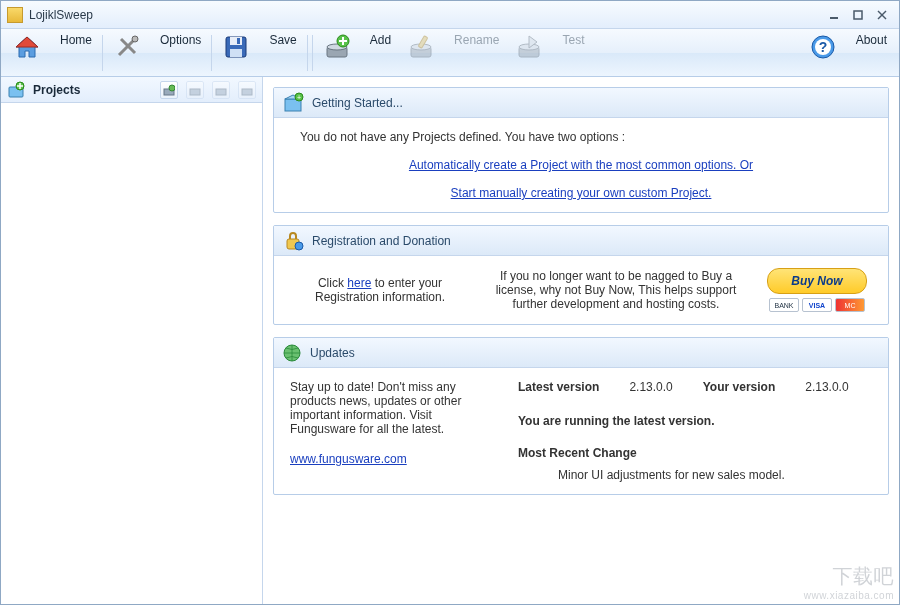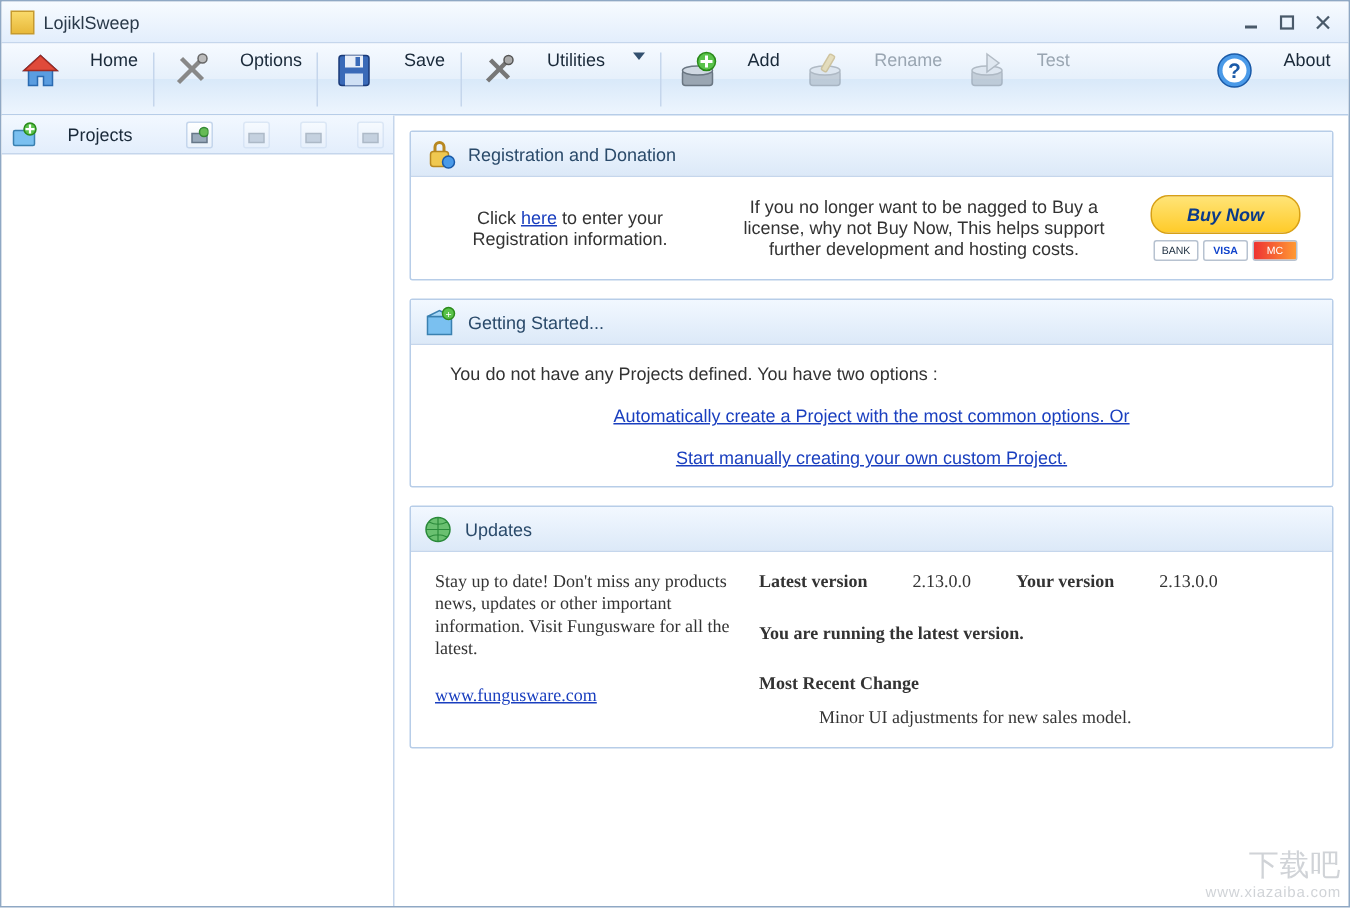--- a/index.html
+++ b/index.html
@@ -73,21 +73,22 @@
     background: #fff;
     border-right: 1px solid #c5d6ec;
     display: flex; flex-direction: column;
   }
   .side-header {
     height: 26px;
     background: linear-gradient(#f2f8ff, #e3eefc);
     border-bottom: 1px solid #c5d6ec;
     display: flex; align-items: center;
     padding: 0 6px;
-    gap: 20px;
+    gap: 8px;
+    font-weight: bold;
   }
   .side-header .lbl { flex: 1; color: #1a2a3a; }
   .mini-btn {
     width: 18px; height: 18px;
     border: 1px solid #c5d6ec;
     background: linear-gradient(#fff,#eaf2fb);
     border-radius: 2px;
     display: flex; align-items: center; justify-content: center;
   }
   .mini-btn.dis { opacity: .45; }
@@ -134,21 +135,21 @@
     display:flex; align-items:center; justify-content:center;
   }
   .paylogos { display:flex; gap:3px; }
   .plogo {
     width: 30px; height: 14px;
     border: 1px solid #b7c2d0; border-radius: 2px;
     font-size: 7px; display:flex; align-items:center; justify-content:center;
     color:#234; background:#fff;
   }
   
-  .upd-row { display: flex; gap: 16px; font-family: Liberation Serif, serif; }
+  .upd-row { display: flex; gap: 28px; }
   .upd-left { width: 200px; }
   .upd-right { flex: 1; }
   .bold { font-weight: bold; }
   .ver-grid { display:flex; gap: 30px; margin-bottom: 20px; }
   .watermark {
     position: fixed;
     right: 6px; bottom: 4px;
     font-size: 10px; color: rgba(120,130,140,.35);
     letter-spacing: .5px;
     pointer-events: none;
@@ -208,35 +209,20 @@
       <svg width="28" height="28">
           <rect x="4" y="4" width="20" height="20" rx="2" fill="#3a6ab8" stroke="#1a3a78"></rect>
           <rect x="8" y="4" width="12" height="8" fill="#e8eef8"></rect>
           <rect x="8" y="16" width="12" height="8" fill="#cfe0f5"></rect>
           <rect x="15" y="5" width="3" height="6" fill="#3a6ab8"></rect>
         </svg>
     </span>
     <span>Save</span>
   </div>
   <div class="tb-sep"></div>
-  <div class="tb-btn">
-    <span class="tb-icon">
-      <svg width="28" height="28">
-          <g stroke="#777" stroke-width="3" fill="#bbb">
-            <line x1="7" y1="21" x2="19" y2="9"></line>
-            <line x1="9" y1="7" x2="21" y2="19"></line>
-          </g>
-          <circle cx="21" cy="7" r="3" fill="#aaa" stroke="#555"></circle>
-        </svg>
-    </span>
-    <span>Utilities</span>
-    <svg width="8" height="8">
-        <polygon points="0,2 8,2 4,7" fill="#33506f"></polygon>
-      </svg>
-  </div>
   <div class="tb-sep"></div>
   <div class="tb-btn">
     <span class="tb-icon">
       <svg width="28" height="28">
           <rect x="4" y="14" width="20" height="10" rx="2" fill="#9aa6b2" stroke="#6a7682"></rect>
           <ellipse cx="14" cy="14" rx="10" ry="3" fill="#cfd8e2" stroke="#6a7682"></ellipse>
           <circle cx="20" cy="8" r="6" fill="#59c24a" stroke="#2a8a1a"></circle>
           <line x1="20" y1="4" x2="20" y2="12" stroke="#fff" stroke-width="2"></line>
           <line x1="16" y1="8" x2="24" y2="8" stroke="#fff" stroke-width="2"></line>
         </svg>
@@ -308,20 +294,39 @@
       <span class="mini-btn dis">
           <svg width="12" height="12">
             <rect x="1" y="5" width="10" height="6" fill="#9ab" stroke="#678"></rect>
           </svg>
         </span>
     </div>
     <div class="side-body"></div>
   </div>
 
   <div class="content">
+
+    <div class="panel">
+      <div class="panel-head">
+        <span>
+          <svg width="22" height="22">
+              <rect x="3" y="7" width="16" height="12" fill="#7ac0f0" stroke="#3a80b0"></rect>
+              <polygon points="3,7 11,3 19,7" fill="#a8d8f8" stroke="#3a80b0"></polygon>
+              <circle cx="17" cy="5" r="4" fill="#59c24a" stroke="#2a8a1a"></circle>
+              <text x="17" y="8" text-anchor="middle" font-size="7" fill="#fff">+</text>
+            </svg>
+        </span>
+        <span>Getting Started...</span>
+      </div>
+      <div class="panel-body center">
+        <div style="text-align:left; margin-left:10px; margin-bottom:14px;">You do not have any Projects defined. You have two options :</div>
+        <div style="margin-bottom:14px;"><a class="link" href="#">Automatically create a Project with the most common options. Or</a></div>
+        <div><a class="link" href="#">Start manually creating your own custom Project.</a></div>
+      </div>
+    </div>
 
     <div class="panel">
       <div class="panel-head">
         <span>
           <svg width="22" height="22">
               <rect x="5" y="9" width="12" height="10" rx="2" fill="#f0c850" stroke="#b88820"></rect>
               <path d="M8 9 v-3 a3 3 0 0 1 6 0 v3" fill="none" stroke="#b88820" stroke-width="2"></path>
               <circle cx="17" cy="16" r="4" fill="#4a9ae8" stroke="#1a5aa8"></circle>
             </svg>
         </span>
@@ -335,39 +340,20 @@
           <div class="reg-mid">If you no longer want to be nagged to Buy a license, why not Buy Now, This helps support further development and hosting costs.</div>
           <div class="reg-right">
             <div class="buynow">Buy Now</div>
             <div class="paylogos">
               <div class="plogo">BANK</div>
               <div class="plogo" style="color:#14c;font-weight:bold">VISA</div>
               <div class="plogo" style="background:linear-gradient(90deg,#e33,#f93);color:#fff">MC</div>
             </div>
           </div>
         </div>
-      </div>
-    </div>
-
-    <div class="panel">
-      <div class="panel-head">
-        <span>
-          <svg width="22" height="22">
-              <rect x="3" y="7" width="16" height="12" fill="#7ac0f0" stroke="#3a80b0"></rect>
-              <polygon points="3,7 11,3 19,7" fill="#a8d8f8" stroke="#3a80b0"></polygon>
-              <circle cx="17" cy="5" r="4" fill="#59c24a" stroke="#2a8a1a"></circle>
-              <text x="17" y="8" text-anchor="middle" font-size="7" fill="#fff">+</text>
-            </svg>
-        </span>
-        <span>Getting Started...</span>
-      </div>
-      <div class="panel-body center">
-        <div style="text-align:left; margin-left:10px; margin-bottom:14px;">You do not have any Projects defined. You have two options :</div>
-        <div style="margin-bottom:14px;"><a class="link" href="#">Automatically create a Project with the most common options. Or</a></div>
-        <div><a class="link" href="#">Start manually creating your own custom Project.</a></div>
       </div>
     </div>
 
     <div class="panel">
       <div class="panel-head">
         <span>
           <svg width="20" height="20">
               <circle cx="10" cy="10" r="8" fill="#6ac070" stroke="#2a8a3a"></circle>
               <path d="M2 10 h16 M10 2 v16 M4 5 q6 3 12 0 M4 15 q6 -3 12 0" stroke="#2a8a3a" fill="none" stroke-width=".8"></path>
             </svg>

